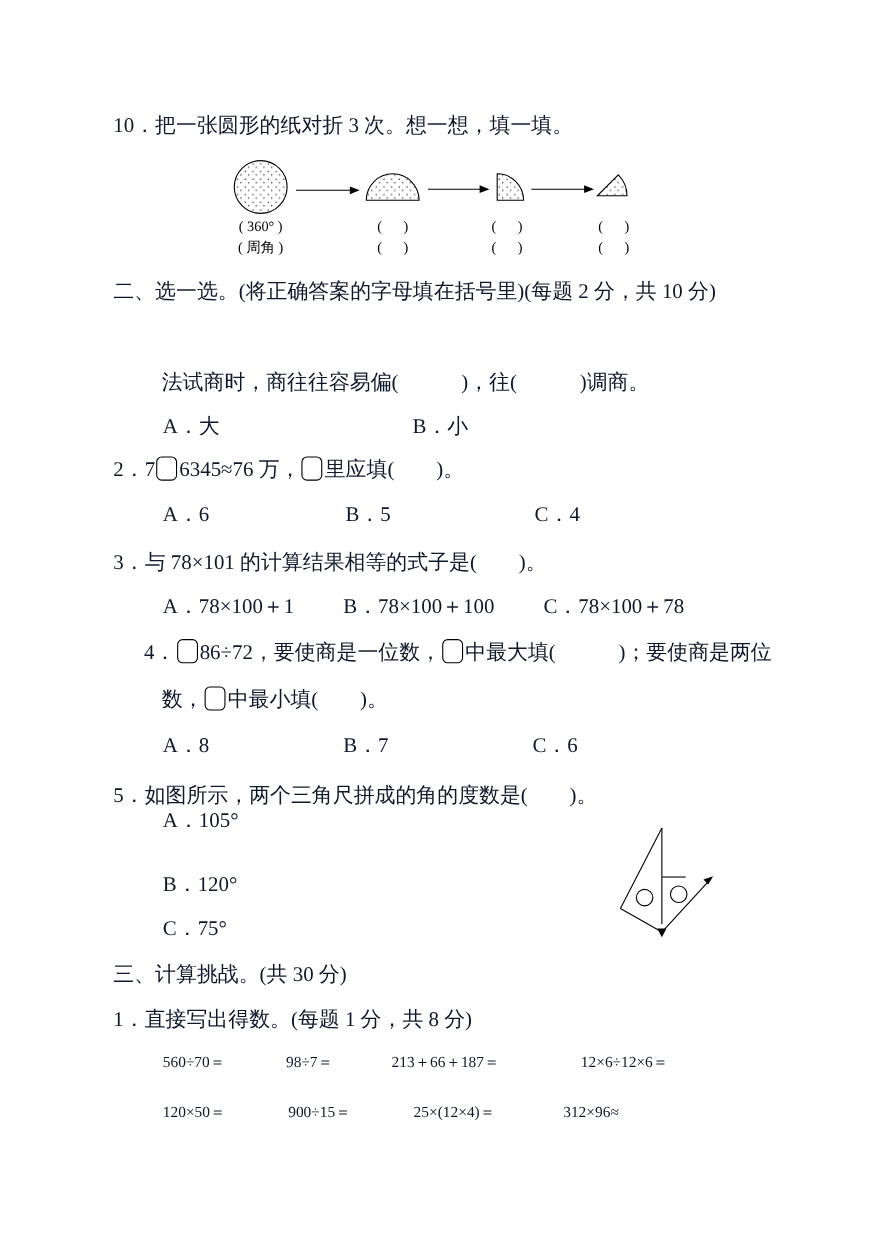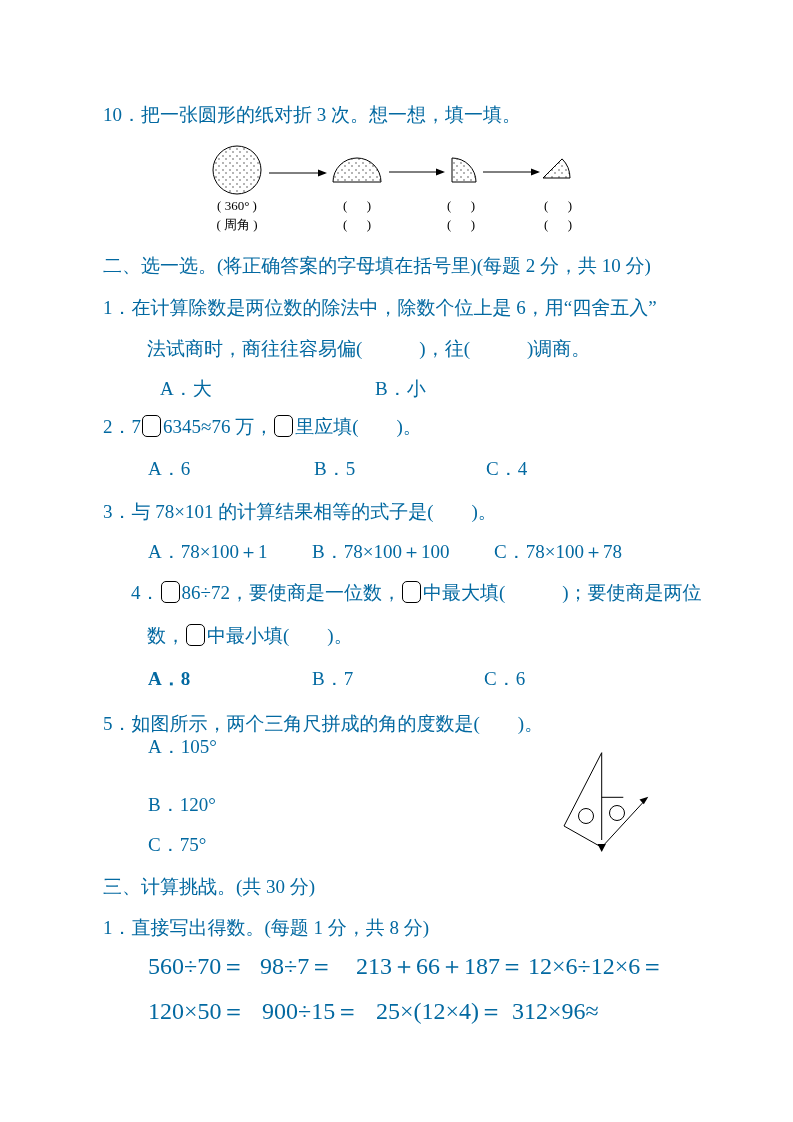--- a/index.html
+++ b/index.html
@@ -9,23 +9,23 @@
     background:#ffffff;
     color:#000000;
     font-family:"Liberation Serif","DejaVu Serif",serif;
     overflow:hidden;
   }
   .line{
     position:absolute;
     font-size:19px;
     line-height:23px;
     white-space:pre;
-    color:#0369a1;
+    color:#0f172a;
   }
-  .calc{font-size:24px;}
+  .calc{font-size:14px;}
   .dbox{
     display:inline-block;
     width:17px;height:20px;
     border:1.5px solid #000;
     border-radius:5px 5px 5px 5px;
     vertical-align:-4px;
     margin:0 2px 0 1px;
   }
   svg{position:absolute;overflow:visible;}
   svg text{
@@ -80,38 +80,37 @@
     <text x="157" y="70" font-size="13" text-anchor="middle" xml:space="preserve">(      )</text>
     <text x="157" y="89" font-size="13" text-anchor="middle" xml:space="preserve">(      )</text>
     <text x="261" y="70" font-size="13" text-anchor="middle" xml:space="preserve">(      )</text>
     <text x="261" y="89" font-size="13" text-anchor="middle" xml:space="preserve">(      )</text>
     <text x="358" y="70" font-size="13" text-anchor="middle" xml:space="preserve">(      )</text>
     <text x="358" y="89" font-size="13" text-anchor="middle" xml:space="preserve">(      )</text>
   </svg>
 
   <div class="line" style="left:103px;top:254px;">二、选一选。(将正确答案的字母填在括号里)(每题 2 分，共 10 分)</div>
 
-  <div class="line" style="left:103px;top:296px;">1．在计算除数是两位数的除法中，除数个位上是 6，用“四舍五入”</div>
   <div class="line" style="left:147px;top:337px;">法试商时，商往往容易偏(　　　)，往(　　　)调商。</div>
-  <div class="line" style="left:160px;top:377px;text-align:right;">A．大</div>
+  <div class="line" style="left:148px;top:377px;text-align:right;">A．大</div>
   <div class="line" style="left:375px;top:377px;">B．小</div>
 
   <div class="line" style="left:103px;top:415px;">2．7<span class="dbox"></span>6345≈76 万，<span class="dbox"></span>里应填(　　)。</div>
   <div class="line" style="left:148px;top:457px;">A．6</div>
   <div class="line" style="left:314px;top:457px;">B．5</div>
   <div class="line" style="left:486px;top:457px;">C．4</div>
 
   <div class="line" style="left:103px;top:500px;">3．与 78×101 的计算结果相等的式子是(　　)。</div>
   <div class="line" style="left:148px;top:540px;">A．78×100＋1</div>
   <div class="line" style="left:312px;top:540px;">B．78×100＋100</div>
   <div class="line" style="left:494px;top:540px;">C．78×100＋78</div>
 
   <div class="line" style="left:103px;top:581px;margin-left:28px;">4．<span class="dbox"></span>86÷72，要使商是一位数，<span class="dbox"></span>中最大填(　　　)；要使商是两位</div>
   <div class="line" style="left:147px;top:624px;">数，<span class="dbox"></span>中最小填(　　)。</div>
-  <div class="line" style="left:148px;top:667px;font-weight:bold;">A．8</div>
+  <div class="line" style="left:148px;top:667px;">A．8</div>
   <div class="line" style="left:312px;top:667px;text-align:right;">B．7</div>
   <div class="line" style="left:484px;top:667px;">C．6</div>
 
   <div class="line" style="left:103px;top:712px;">5．如图所示，两个三角尺拼成的角的度数是(　　)。</div>
   <div class="line" style="left:148px;top:735px;">A．105°</div>
   <div class="line" style="left:148px;top:793px;">B．120°</div>
   <div class="line" style="left:148px;top:833px;">C．75°</div>
 
   <svg style="left:550px;top:742px;" width="110" height="112" viewBox="0 0 110 112">
     <g>

